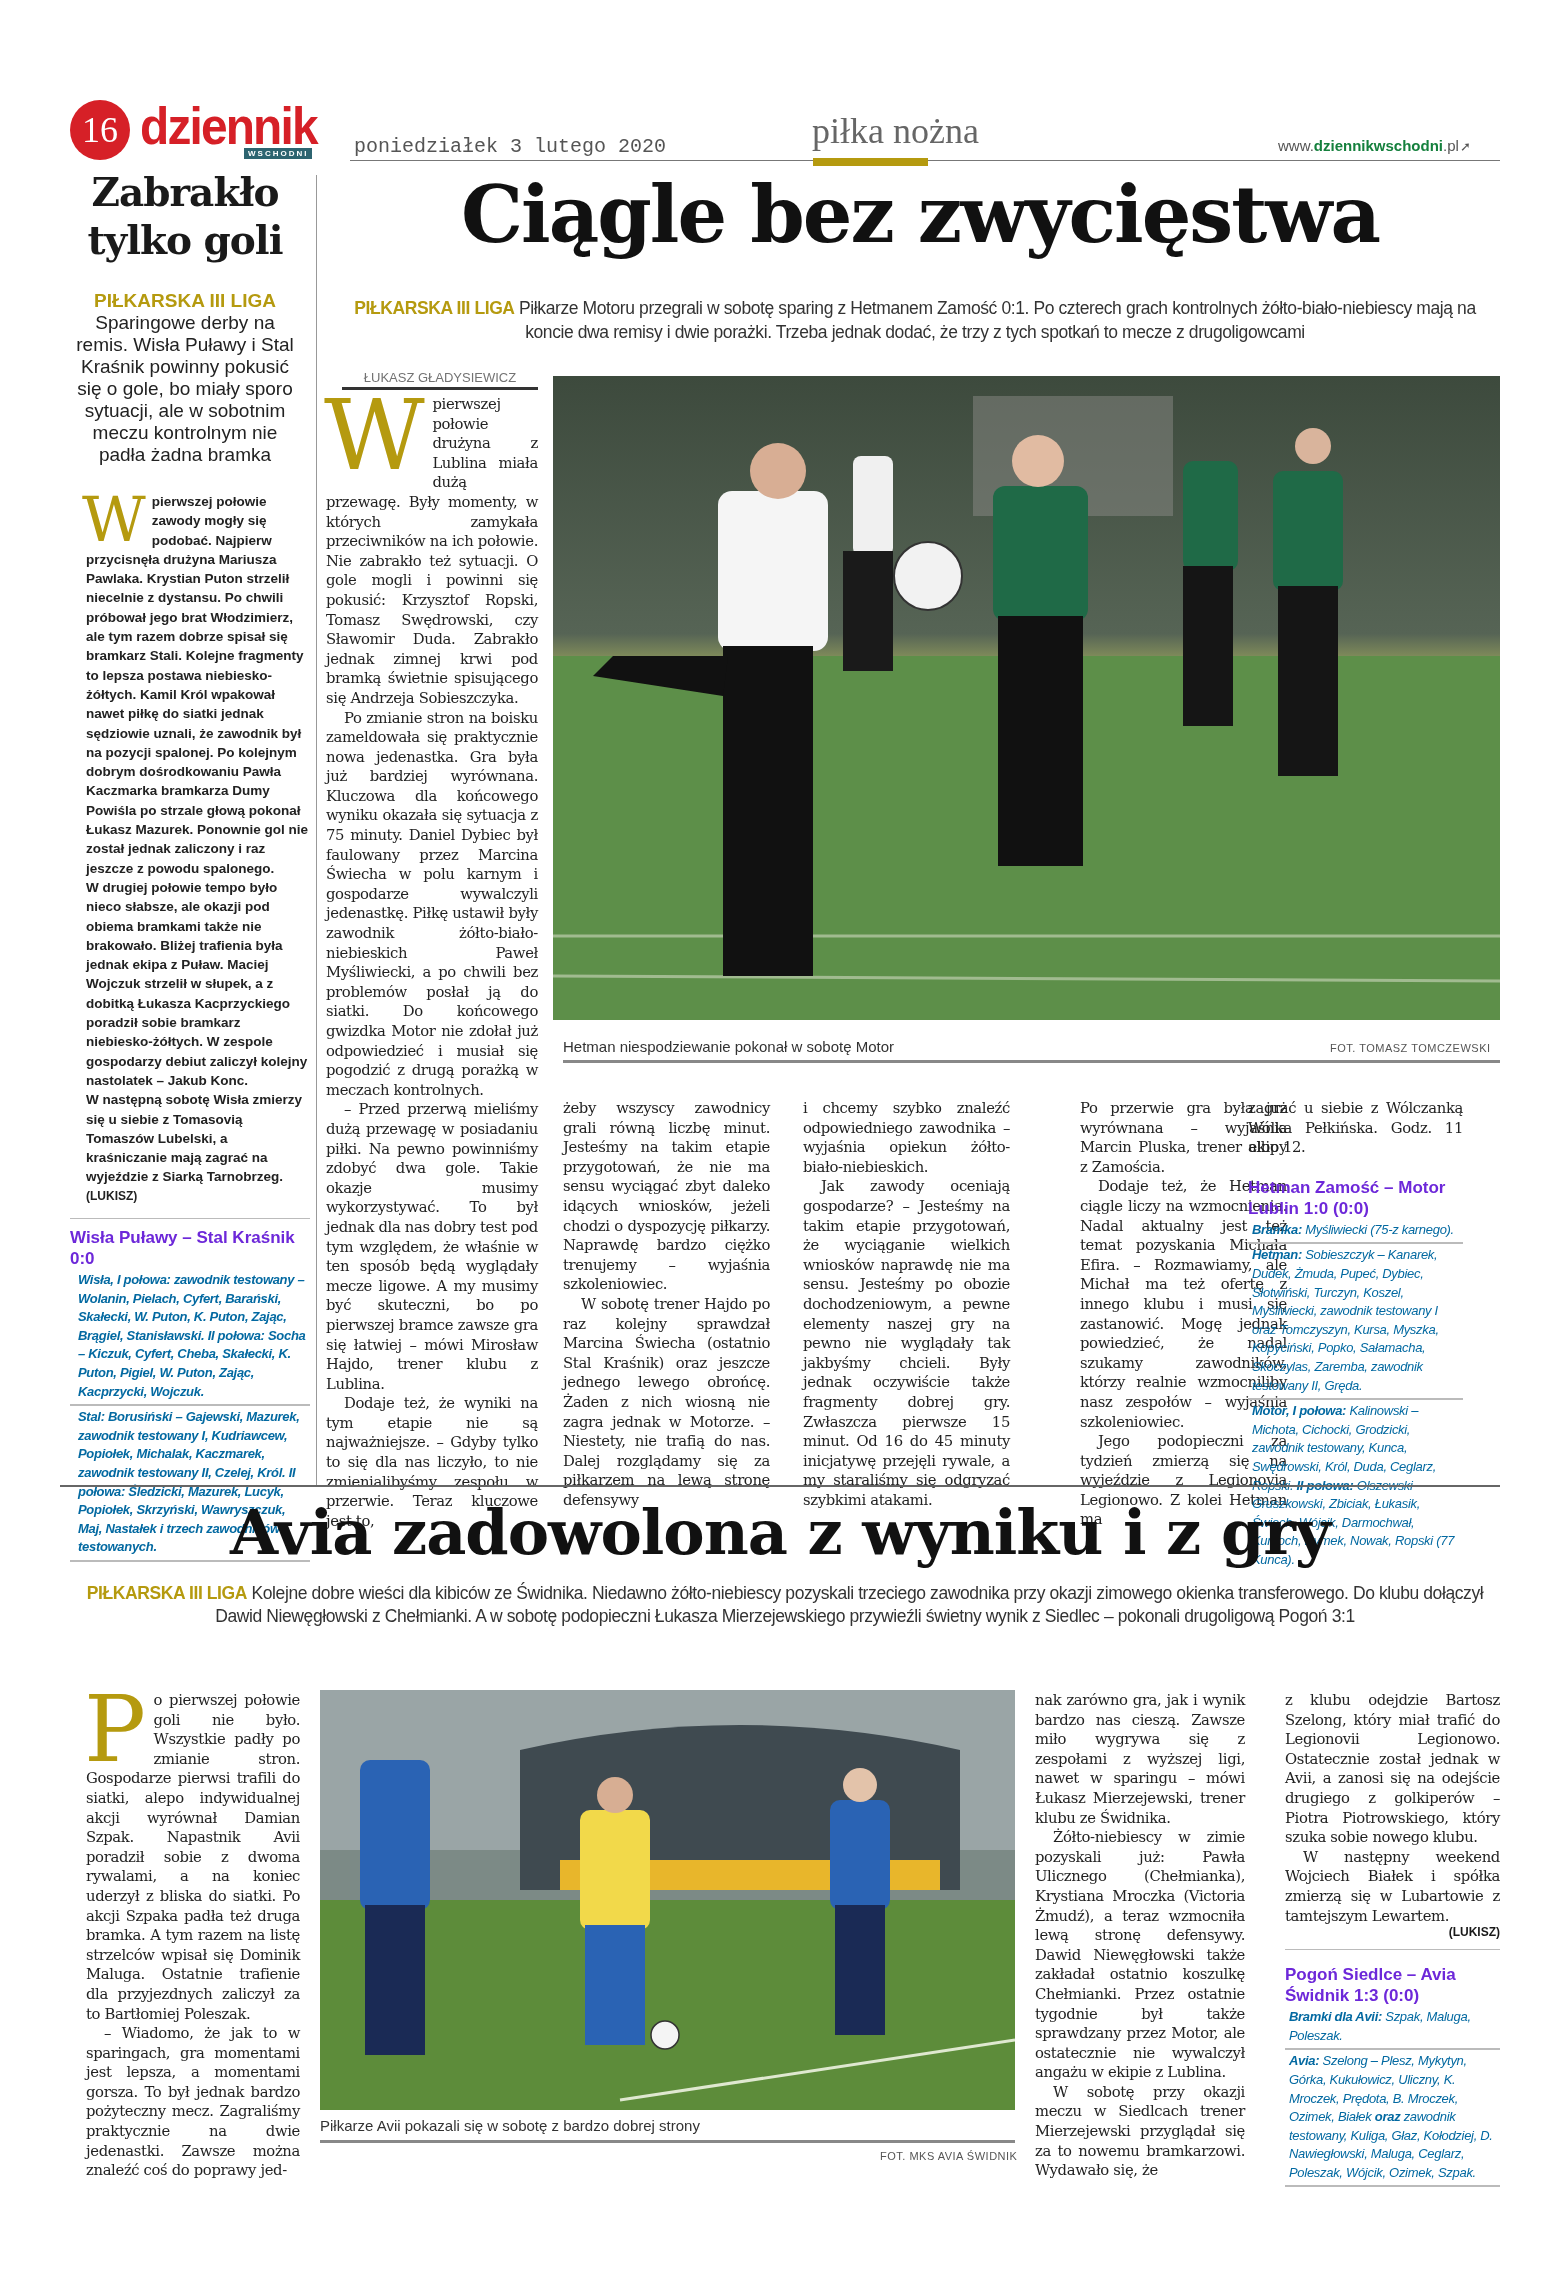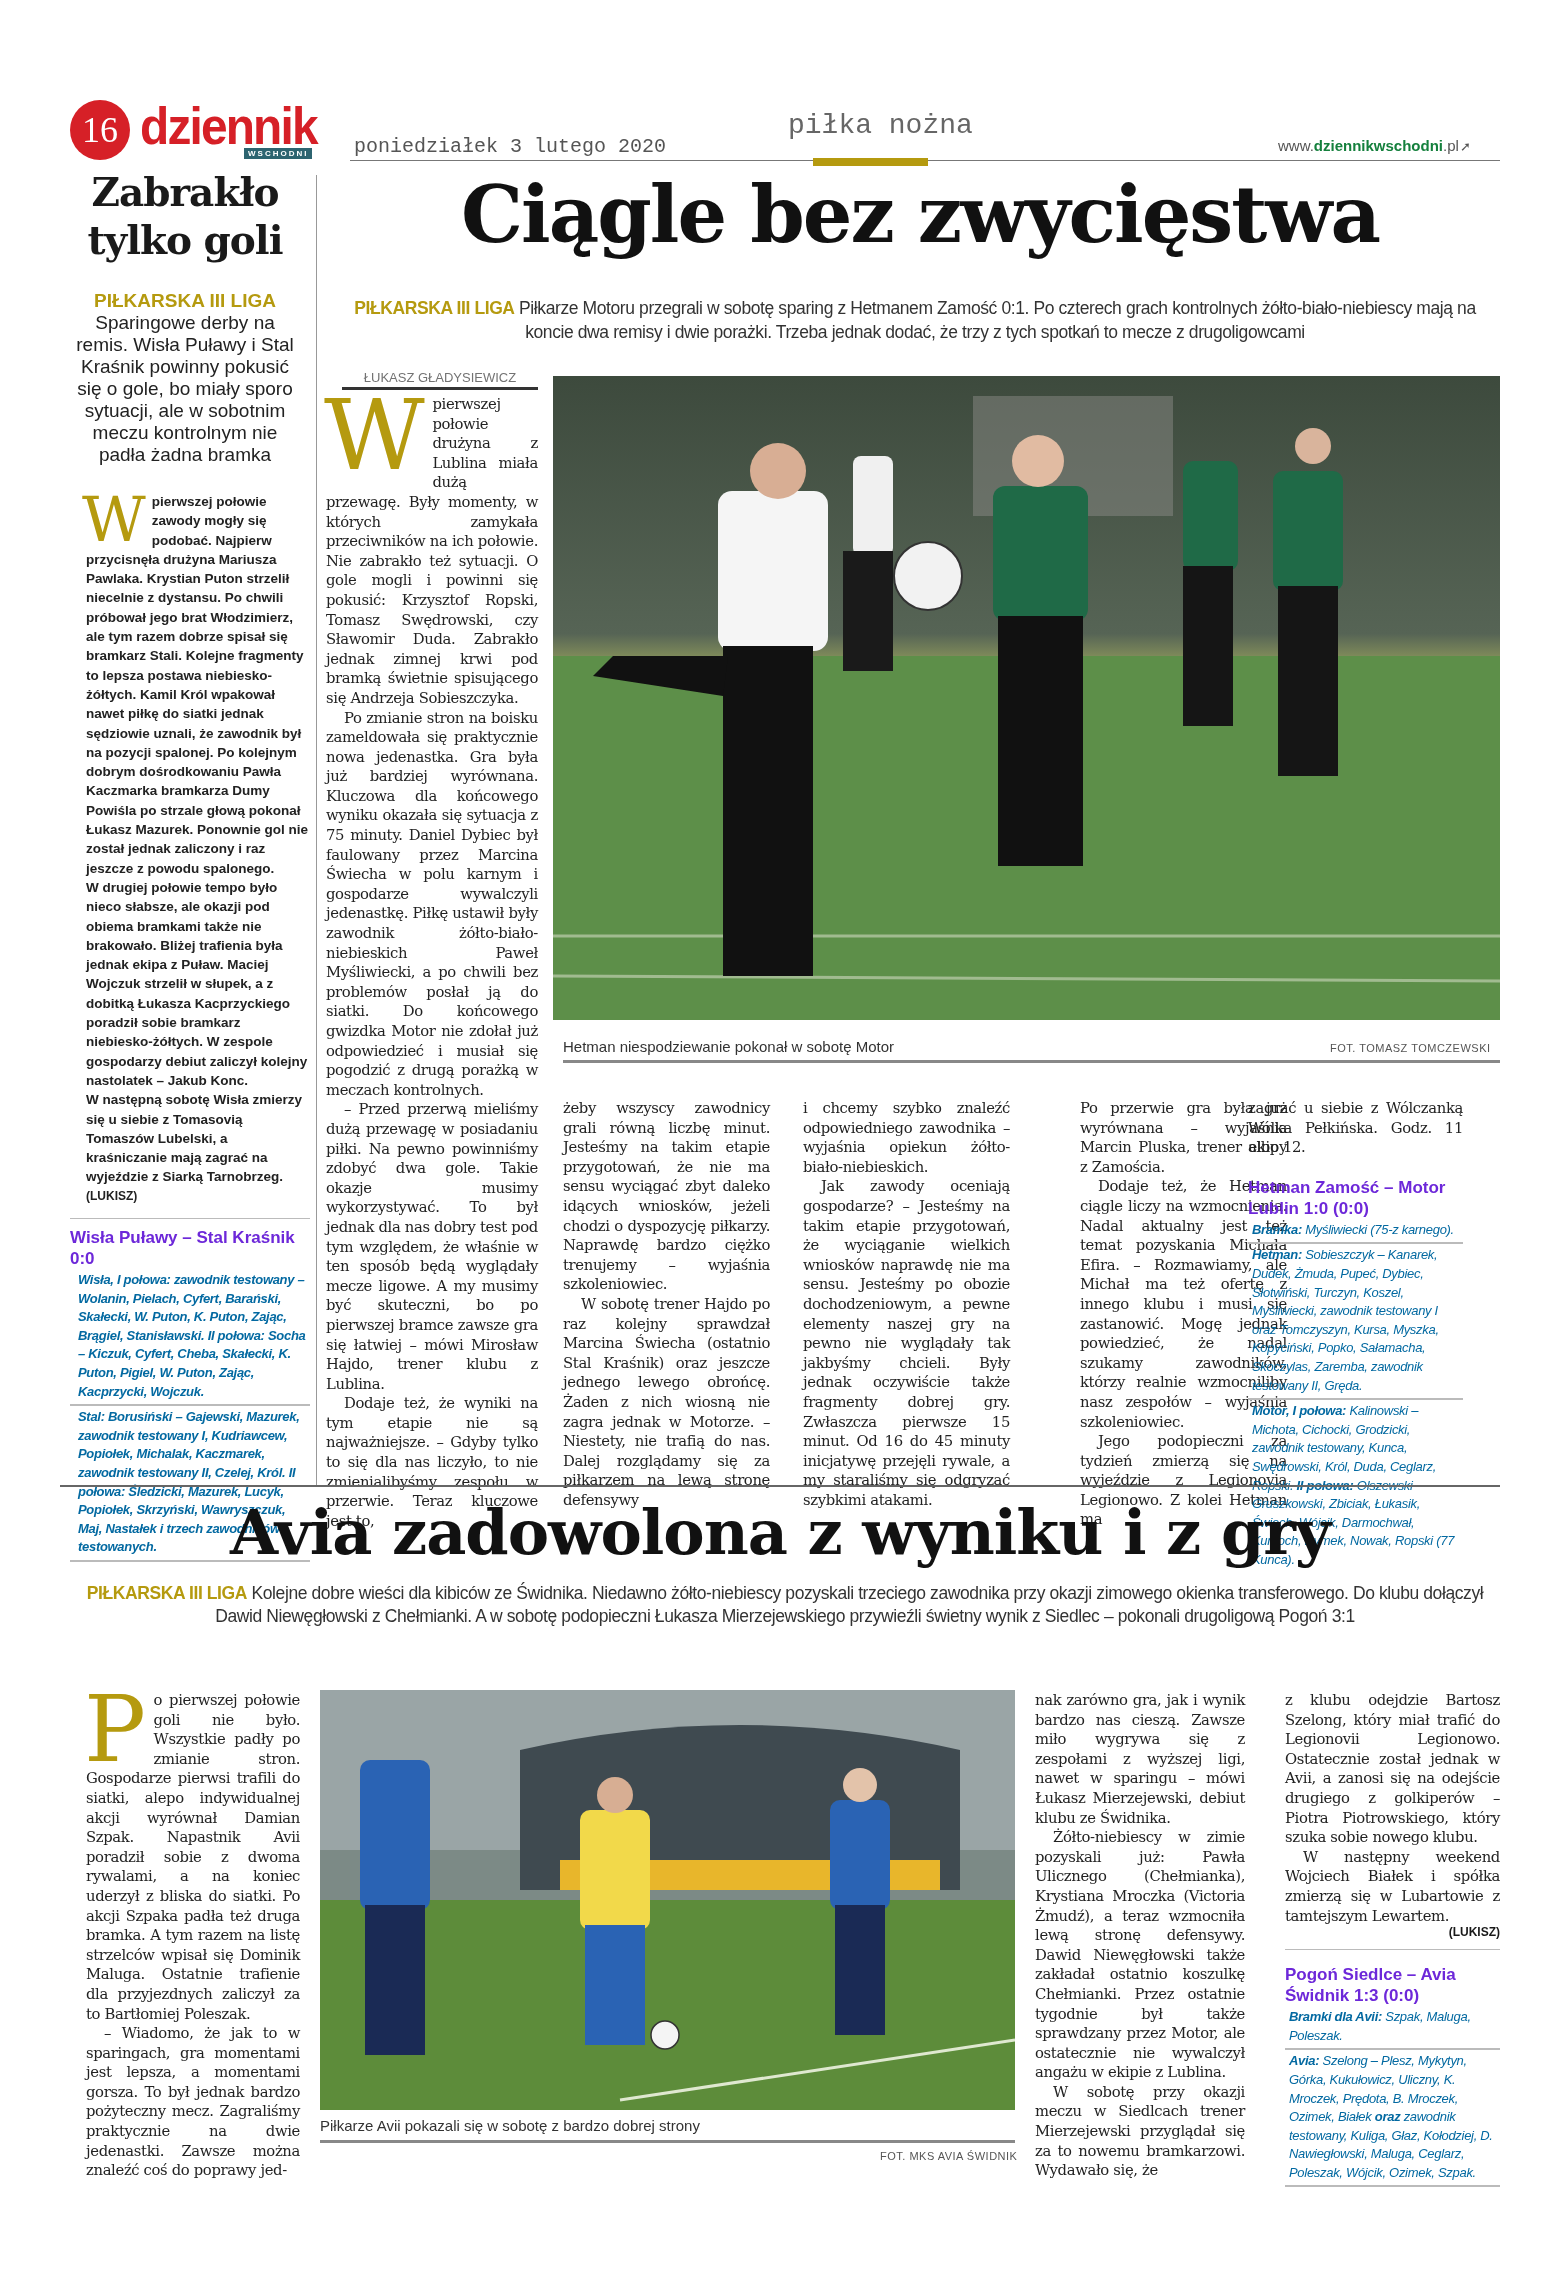--- a/index.html
+++ b/index.html
@@ -6,21 +6,21 @@
   html, body { width: 1558px; height: 2281px; background: #fff; overflow: hidden; }
   body { position: relative; color: #1a1a1a; font-family: "DejaVu Serif", serif; }
   .abs { position: absolute; }
 
   
   .page-num { left: 70px; top: 100px; width: 60px; height: 60px; border-radius: 50%; background: #d62027; color: #fff; font-family: "Liberation Serif", serif; font-size: 36px; display: flex; align-items: center; justify-content: center; }
   .logo { left: 140px; top: 96px; font-family: "Liberation Sans", sans-serif; font-weight: bold; font-size: 52px; color: #d62027; letter-spacing: -2px; line-height: 60px; transform: scaleX(0.92); transform-origin: left; }
   .logo-sub { left: 244px; top: 148px; background: #2d6470; color: #fff; font-family: "Liberation Sans", sans-serif; font-size: 8px; letter-spacing: 2px; padding: 1px 4px; font-weight: bold; }
   .date { left: 354px; top: 135px; font-family: Liberation Mono, monospace; font-size: 20px; color: #555; }
   .header-rule { left: 350px; top: 160px; width: 1150px; height: 1px; background: #777; }
-  .section { left: 788px; top: 110px; font-family: Liberation Mono, monospace; font-size: 28px; color: #666; font-weight: normal; }
+  .section { left: 812px; top: 110px; font-family: Liberation Serif, serif; font-size: 36px; color: #666; font-weight: normal; }
   .section-bar { left: 813px; top: 158px; width: 115px; height: 8px; background: #b59a0f; }
   .site { left: 1278px; top: 137px; font-family: "Liberation Sans", sans-serif; font-size: 15px; color: #555; }
   .site b { color: #15803d; }
 
   
   .sb-title { left: 70px; top: 168px; width: 230px; text-align: center; font-family: "DejaVu Serif", serif; font-weight: bold; font-size: 39px; line-height: 48px; letter-spacing: -1px; }
   .sb-vrule { left: 316px; top: 175px; width: 1px; height: 1310px; background: #999; }
   .sb-lead { left: 70px; top: 290px; width: 230px; text-align: center; font-family: "Liberation Sans", sans-serif; font-size: 19px; line-height: 22px; color: #222; }
   .sb-lead .kicker { display: block; font-weight: bold; color: #b59a0f; font-size: 19px; }
   .sb-body { left: 86px; top: 492px; width: 224px; font-family: "Liberation Sans", sans-serif; font-weight: bold; font-size: 13.5px; line-height: 19.3px; color: #222; }
@@ -182,21 +182,21 @@
     <rect x="515" y="215" width="50" height="130" fill="#1a2a55"></rect>
     <circle cx="540" cy="95" r="17" fill="#e3c3aa"></circle>
     <circle cx="345" cy="345" r="14" fill="#f4f4f4" stroke="#333" stroke-width="1.5"></circle>
   </svg>
 </div>
 <div class="abs caption" style="left:320px; top:2117px;">Piłkarze Avii pokazali się w sobotę z bardzo dobrej strony</div>
 <div class="abs cap-rule" style="left:320px; top:2140px; width:695px;"></div>
 <div class="abs credit" style="left:880px; top:2150px;">FOT. MKS AVIA ŚWIDNIK</div>
 
 <div class="abs col" style="left:1035px; top:1690px; width:210px;">
-  <p class="noind">nak zarówno gra, jak i wynik bardzo nas cieszą. Zawsze miło wygrywa się z zespołami z wyższej ligi, nawet w sparingu – mówi Łukasz Mierzejewski, debiut klubu ze Świdnika.</p>
+  <p class="noind">nak zarówno gra, jak i wynik bardzo nas cieszą. Zawsze miło wygrywa się z zespołami z wyższej ligi, nawet w sparingu – mówi Łukasz Mierzejewski, trener klubu ze Świdnika.</p>
   <p>Żółto-niebiescy w zimie pozyskali już: Pawła Ulicznego (Chełmianka), Krystiana Mroczka (Victoria Żmudź), a teraz wzmocniła lewą stronę defensywy. Dawid Niewęgłowski także zakładał ostatnio koszulkę Chełmianki. Przez ostatnie tygodnie był także sprawdzany przez Motor, ale ostatecznie nie wywalczył angażu w ekipie z Lublina.</p>
   <p>W sobotę przy okazji meczu w Siedlcach trener Mierzejewski przyglądał się za to nowemu bramkarzowi. Wydawało się, że</p>
 </div>
 <div class="abs" style="left:1285px; top:1690px; width:215px;">
   <div class="col">
     <p class="noind">z klubu odejdzie Bartosz Szelong, który miał trafić do Legionovii Legionowo. Ostatecznie został jednak w Avii, a zanosi się na odejście drugiego z golkiperów – Piotra Piotrowskiego, który szuka sobie nowego klubu.</p>
     <p>W następny weekend Wojciech Białek i spółka zmierzą się w Lubartowie z tamtejszym Lewartem.</p>
   </div>
   <p class="sign" style="text-align:right;">(LUKISZ)</p>
   <div style="height:1px;background:#bbb;margin:10px 0 14px;"></div>

